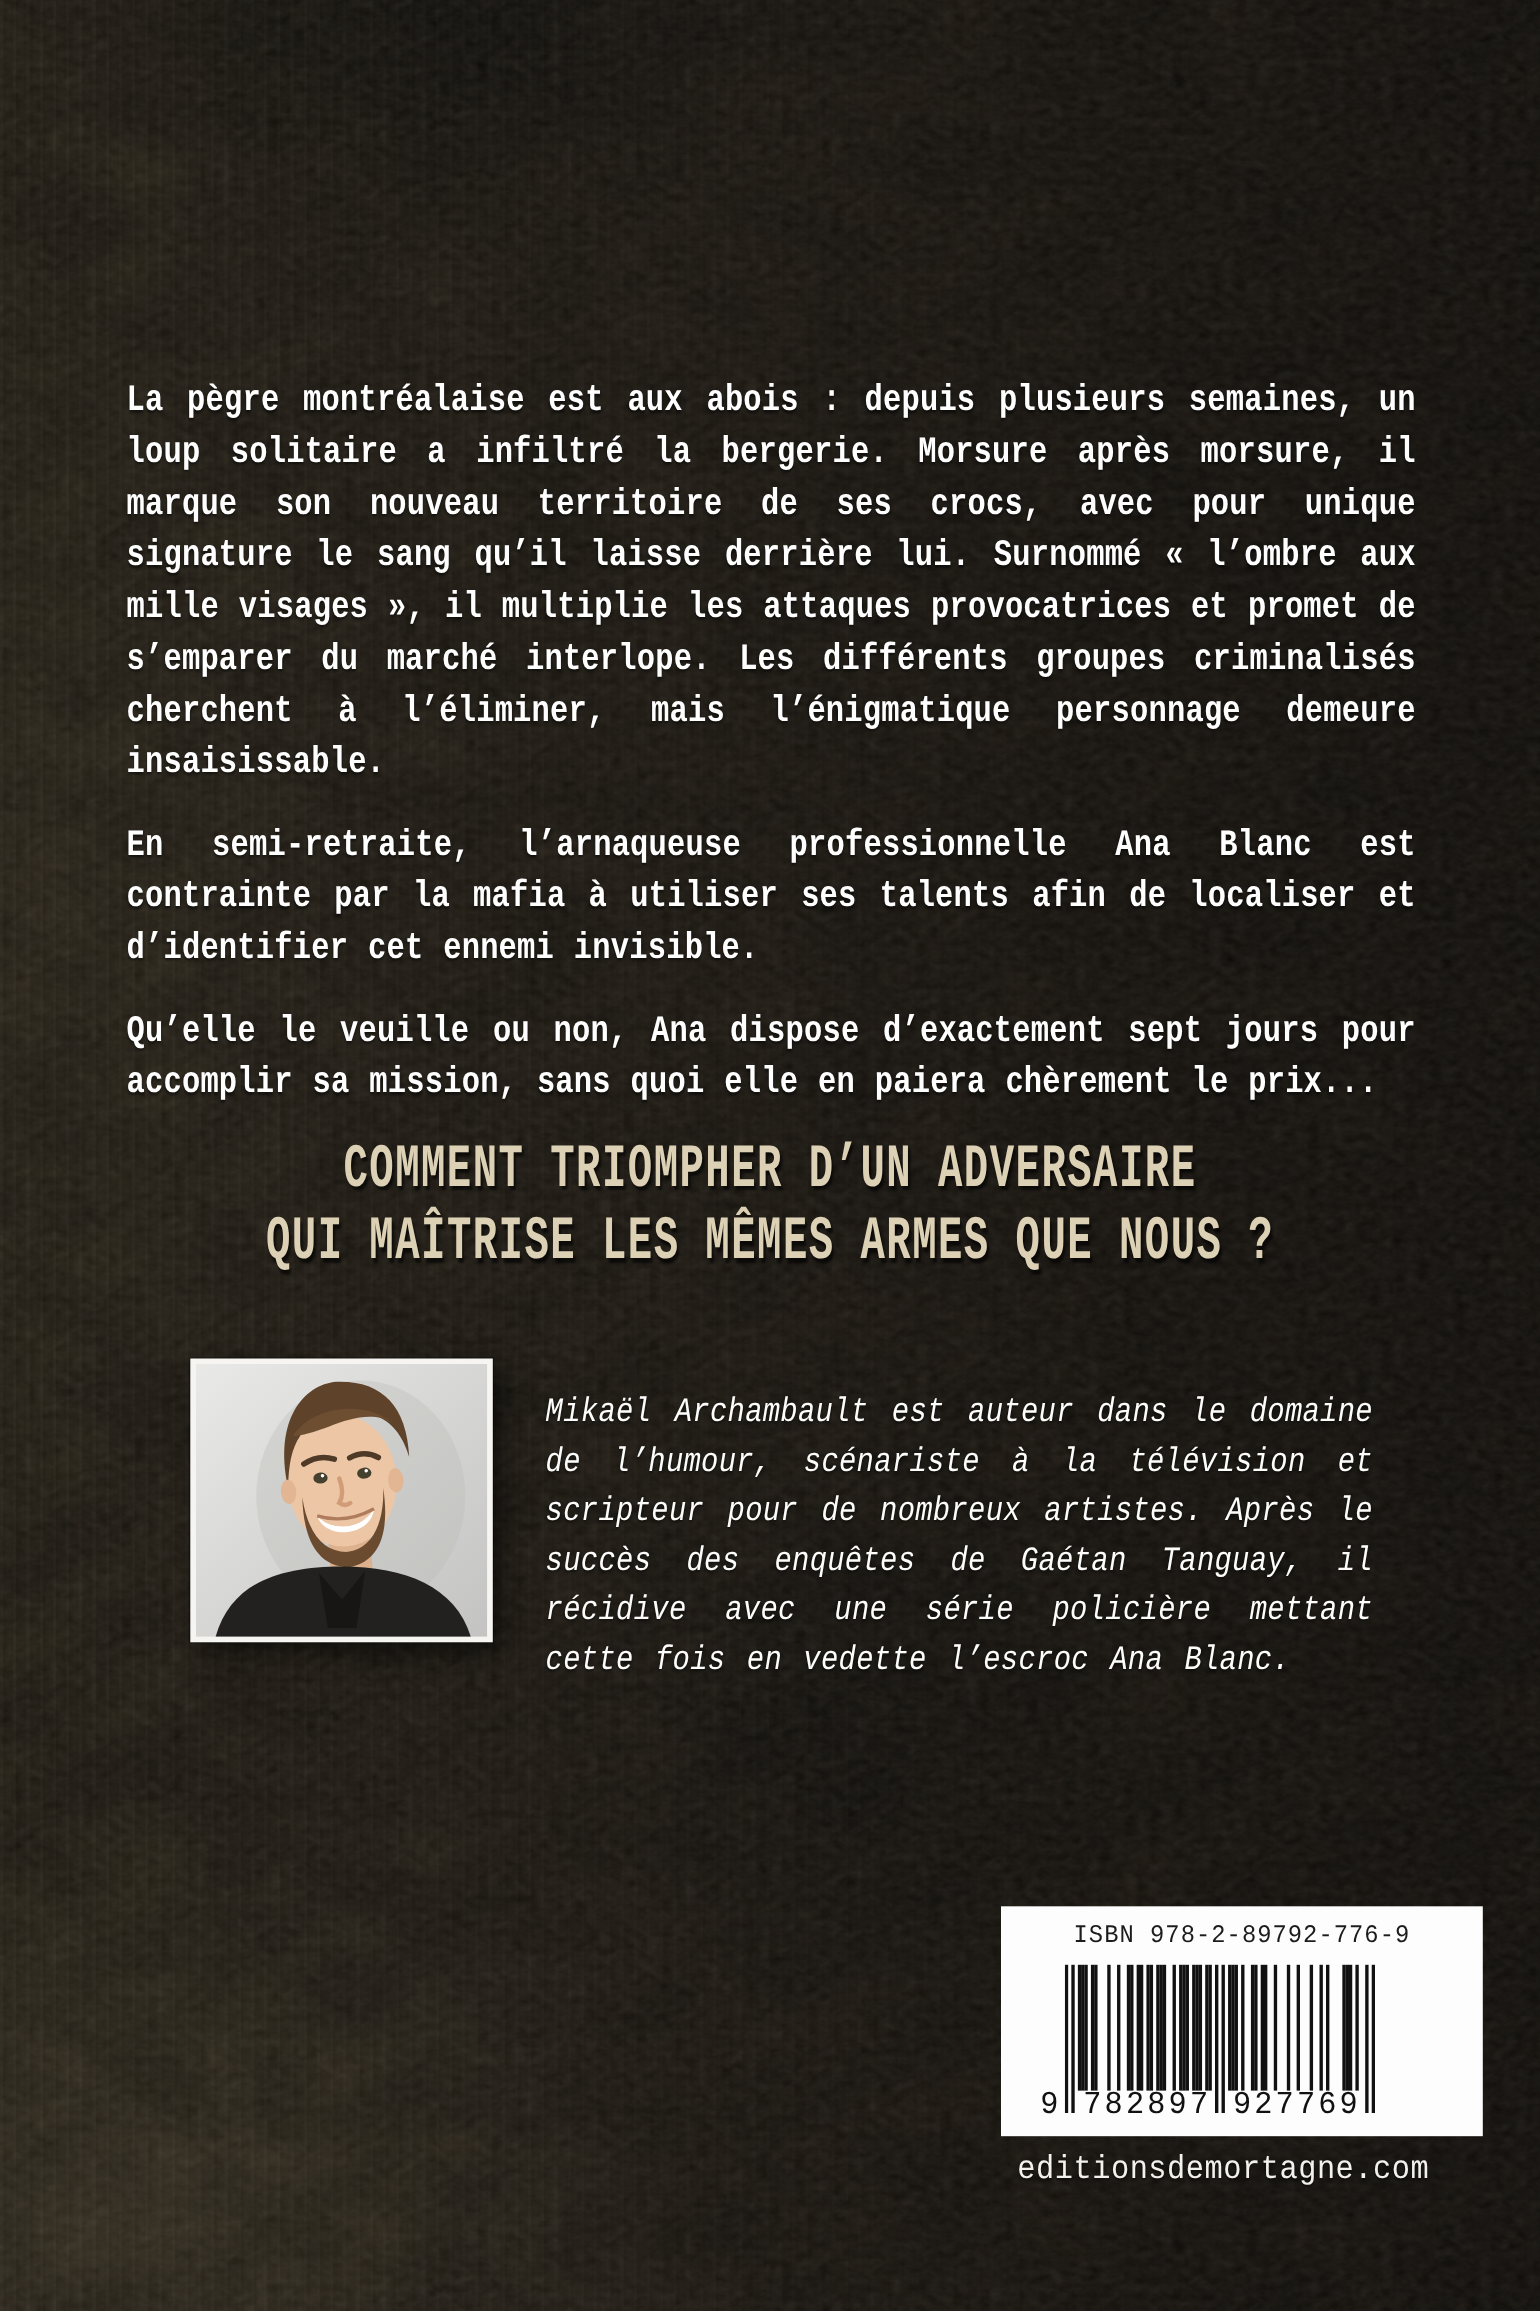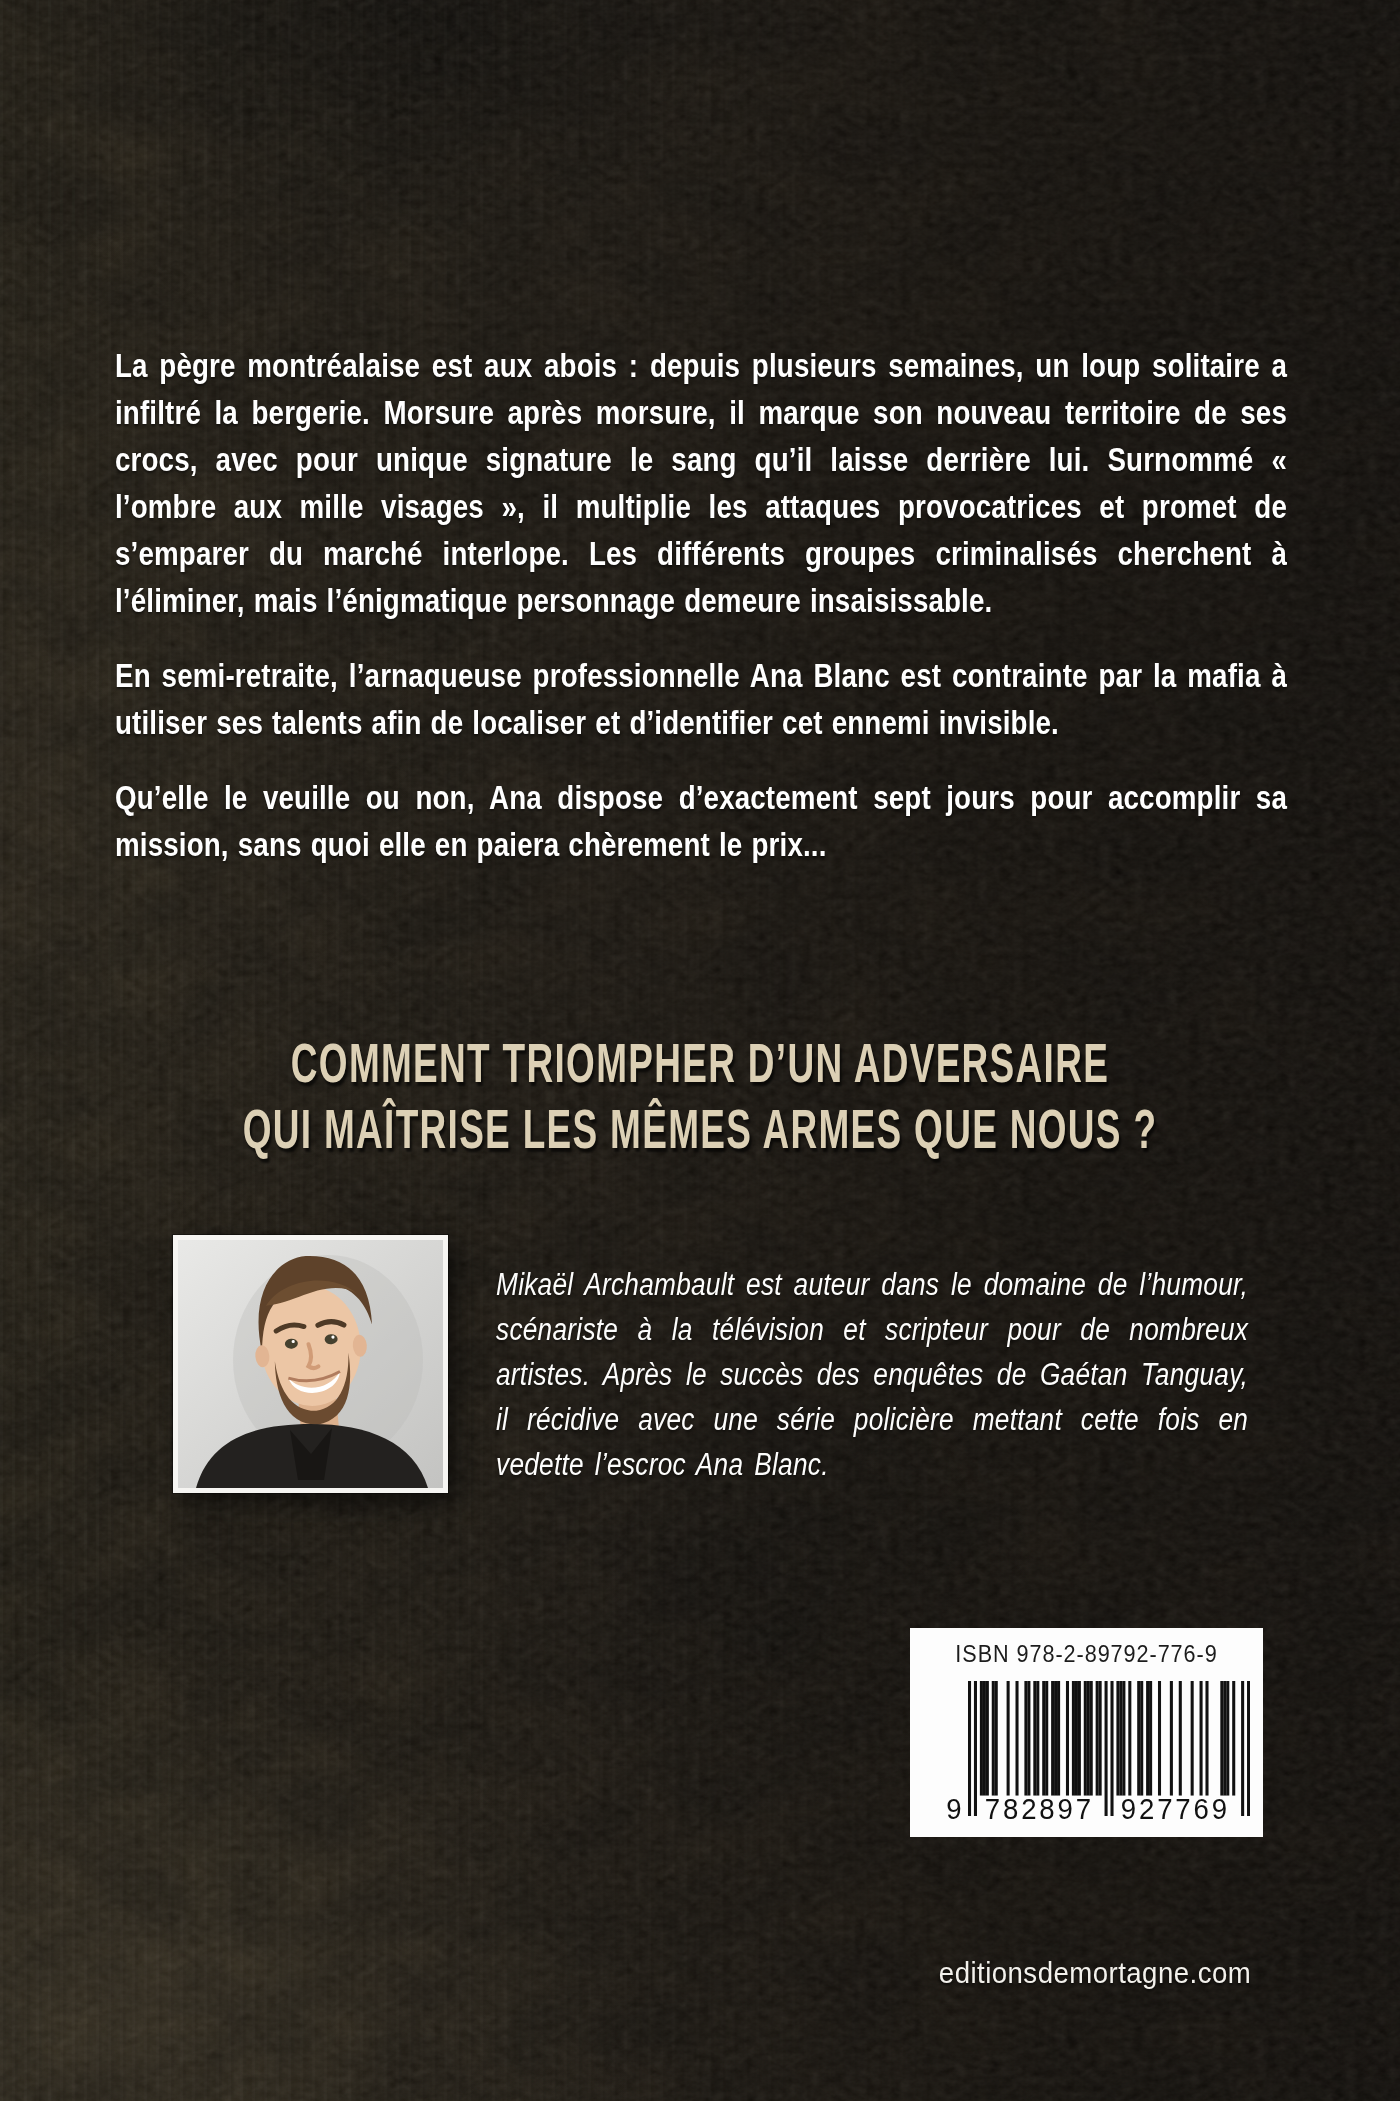--- a/index.html
+++ b/index.html
@@ -1,21 +1,21 @@
 <!DOCTYPE html>
 <html lang="fr"><head>
 <meta charset="utf-8">
 <style>
   html,body{margin:0;padding:0;background:#000;}
   .page{
     position:relative;
     width:1400px;height:2101px;
     margin:0 auto;
     overflow:hidden;
-    font-family:Liberation Sans, sans-serif;
+    font-family:Liberation Mono, monospace;
     background-color:#1c160e;
     background-image:
       radial-gradient(900px 600px at 6% 96%, rgba(92,80,56,0.50), rgba(92,80,56,0) 62%),
       radial-gradient(700px 1000px at 0% 38%, rgba(74,63,44,0.32), rgba(74,63,44,0) 60%),
       radial-gradient(520px 300px at 30% 1%, rgba(0,0,0,0.55), rgba(0,0,0,0) 70%),
       radial-gradient(400px 360px at 55% 75%, rgba(0,0,0,0.35), rgba(0,0,0,0) 70%),
       linear-gradient(90deg,#262014 0%,#1e1810 42%,#15100a 70%,#0f0b07 100%);
   }
   .streaks{
     position:absolute;inset:0;
@@ -63,21 +63,21 @@
     position:absolute;left:496px;top:1262px;width:888px;
     transform:scaleX(0.847);transform-origin:0 0;
     color:#fdfdfc;font-style:italic;
     font-size:31px;line-height:45px;font-weight:400;
     letter-spacing:.3px;word-spacing:4px;text-align:justify;
     text-shadow:0 2px 3px rgba(0,0,0,.5);
   }
 
   
   .barcode-box{
-    position:absolute;left:910px;top:1628px;width:353px;height:209px;
+    position:absolute;left:910px;top:1733px;width:438px;height:209px;
     background:#fdfdfd;color:#161616;
   }
   .isbn-label{
     padding-top:13px;text-align:center;
     font-size:23px;line-height:26px;letter-spacing:1px;
     transform:scaleX(0.94);transform-origin:50% 0;
     white-space:nowrap;color:#1c1c1c;
   }
   .ean{position:relative;width:282px;height:150px;margin:14px 0 0 58px;}
   .ean svg{position:absolute;left:0;top:0;width:282px;height:135px;fill:#111;}

